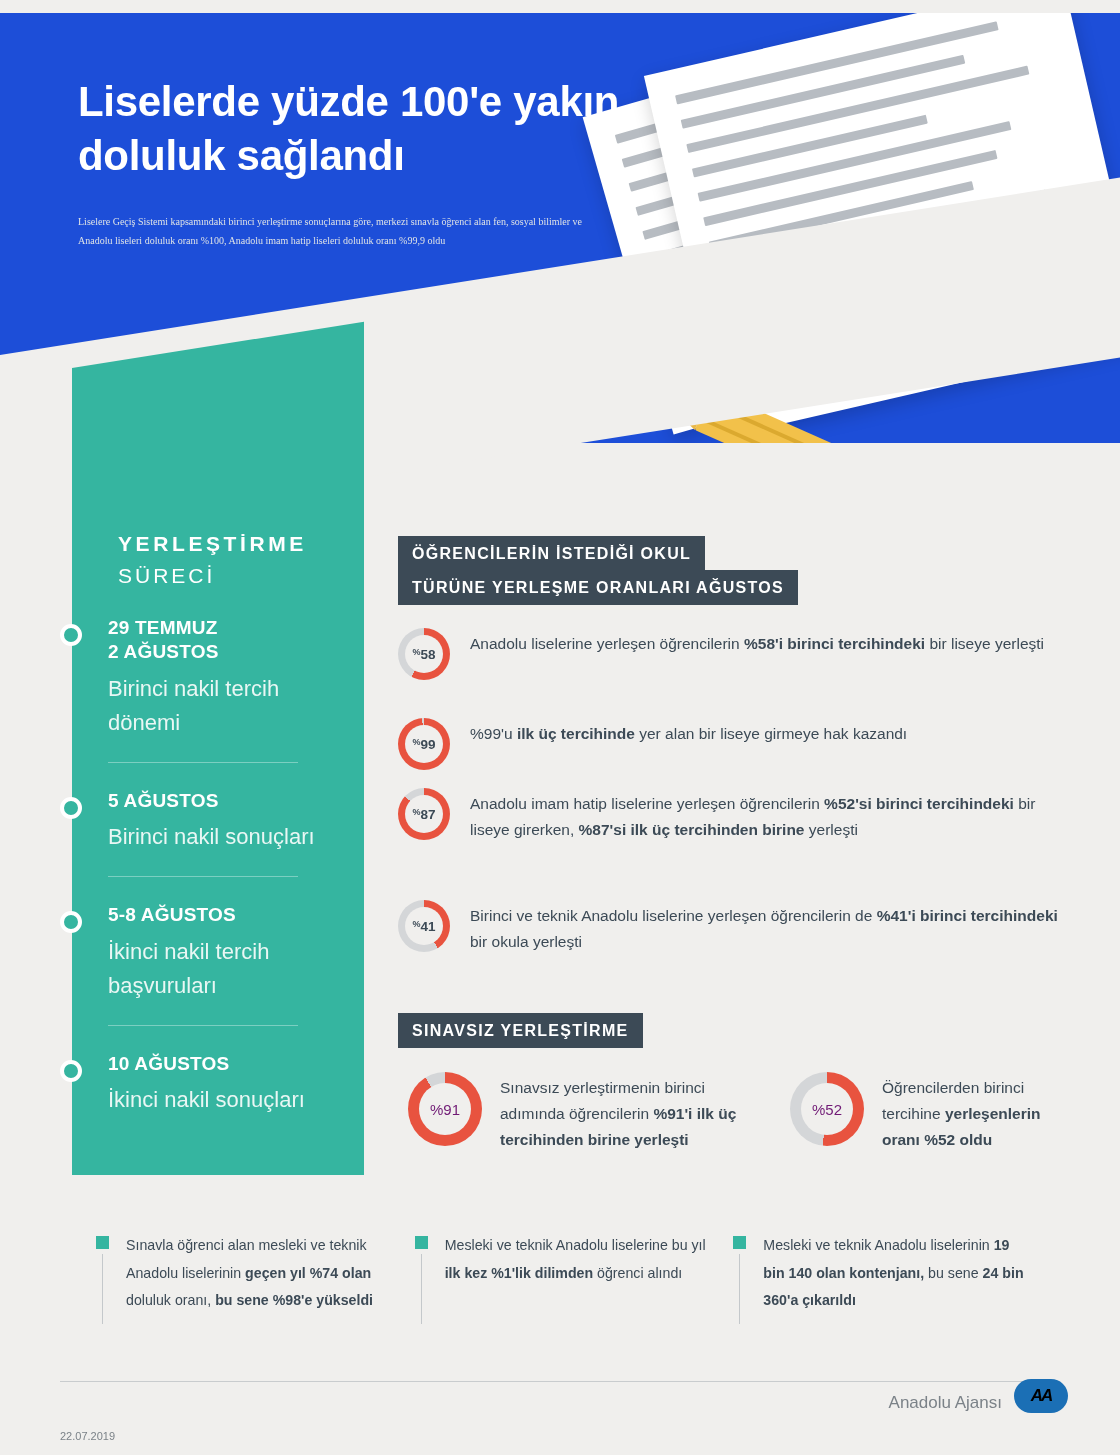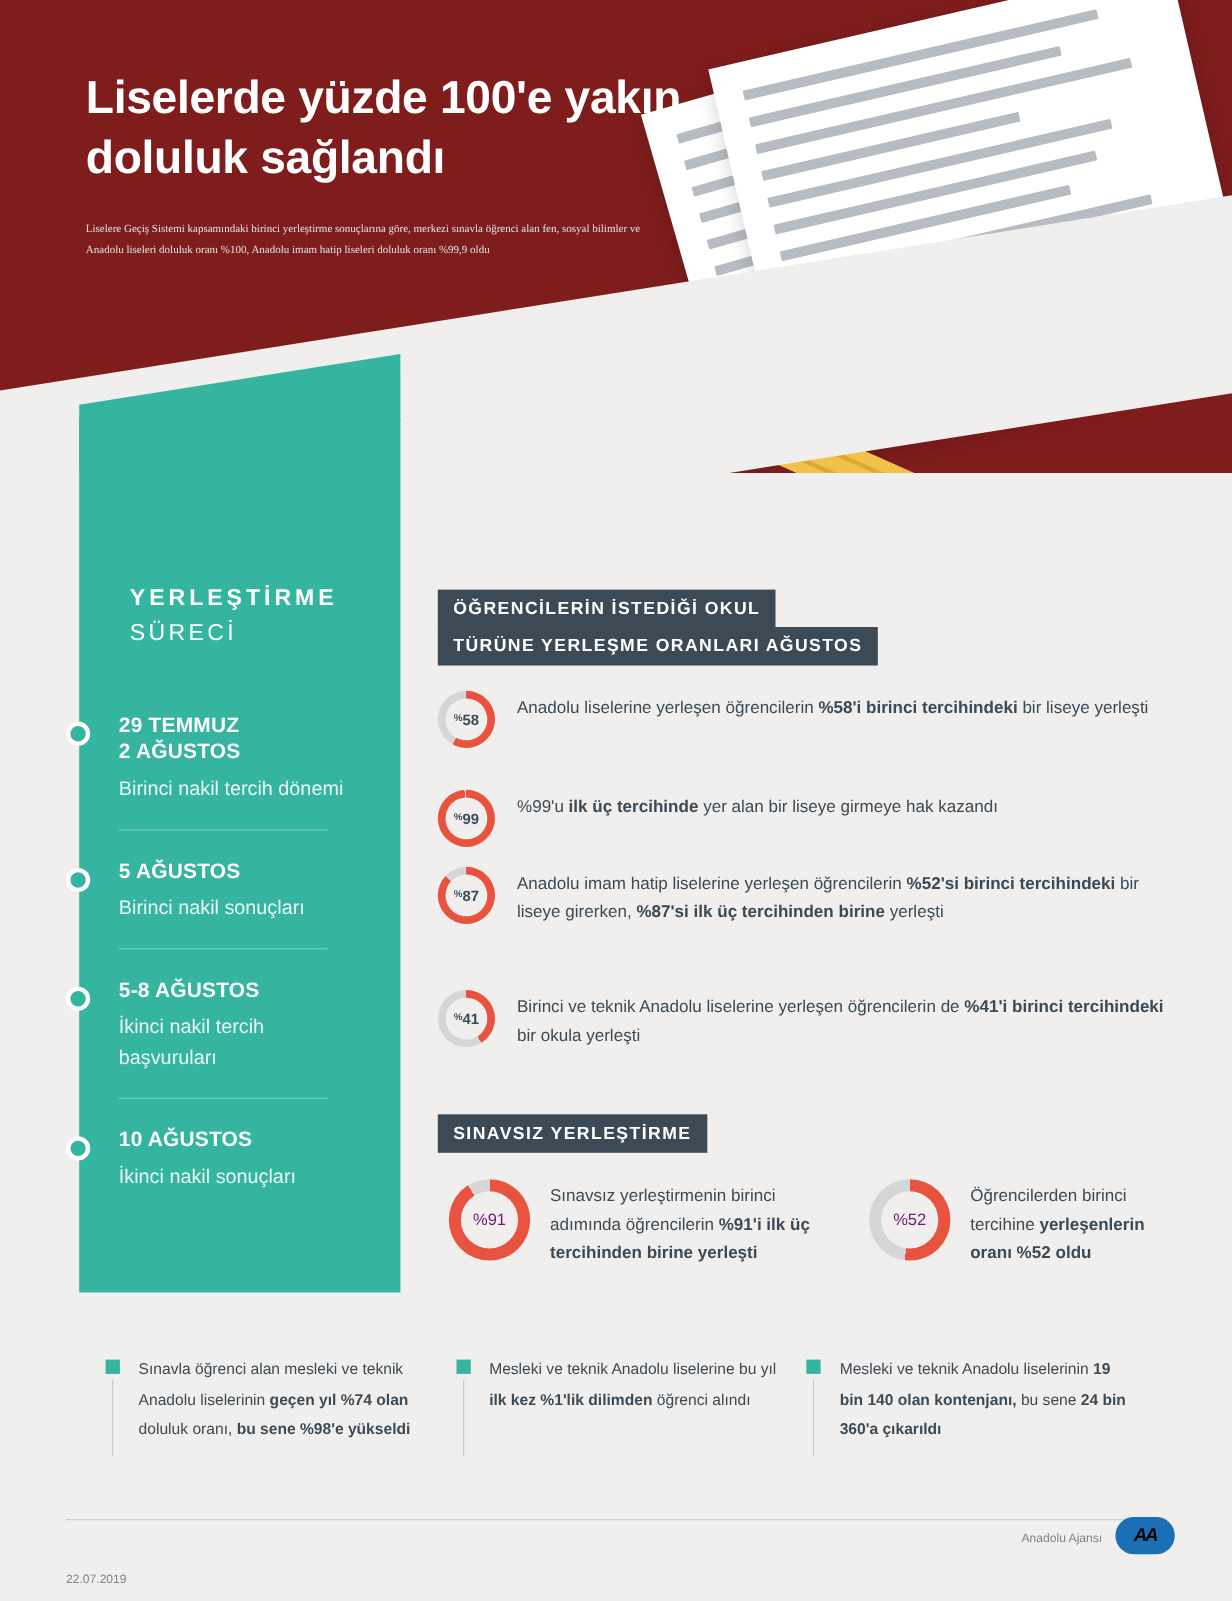--- a/index.html
+++ b/index.html
@@ -7,23 +7,23 @@
   body {
     font-family: "Liberation Sans", sans-serif;
     background: #f0efed;
     position: relative;
     overflow: hidden;
   }
 
   
   .header {
     position: absolute;
-    left: 0; top: 0;
+    left: 0; top: 13px;
     width: 1120px; height: 430px;
-    background: #7f1d1d;
+    background: #1d4ed8;
     overflow: hidden;
     padding-left: 12px;
   }
   .header-title {
     position: absolute;
     left: 78px; top: 62px;
     width: 600px;
     color: #ffffff;
     font-size: 42px;
     font-weight: bold;
@@ -125,41 +125,41 @@
     left: 106px; top: 528px;
     color: #ffffff;
     font-size: 21px;
     font-weight: bold;
     letter-spacing: 3.6px;
     line-height: 1.5;
     margin-left: 12px;
   }
   .panel-title .line2 { font-weight: normal; letter-spacing: 3px; }
 
-  .timeline { position: absolute; left: 72px; top: 610px; width: 292px; margin-top: 32px; }
+  .timeline { position: absolute; left: 72px; top: 610px; width: 292px; }
   .tl-item { position: relative; padding: 0 30px 0 36px; }
   .tl-dot {
     position: absolute;
     left: -12px; top: 14px;
     width: 22px; height: 22px;
     border-radius: 50%;
     background: #35b5a0;
     border: 4px solid #ffffff;
   }
   .tl-date {
     color: #ffffff;
     font-size: 19px;
     font-weight: bold;
     line-height: 1.28;
     padding-top: 6px;
     letter-spacing: 0.2px;
   }
   .tl-desc {
     color: #e9f7f4;
-    font-size: 18px;
+    font-size: 22px;
     line-height: 1.55;
     margin-top: 7px;
   }
   .tl-rule {
     height: 1px;
     background: rgba(255,255,255,0.35);
     margin: 22px 0 20px 36px;
     width: 190px;
   }
 
@@ -275,21 +275,21 @@
   .footer-date {
     position: absolute;
     left: 60px; top: 1430px;
     color: #7b8288;
     font-size: 11px;
   }
   .footer-agency {
     position: absolute;
     right: 118px; top: 1393px;
     color: #7b8288;
-    font-size: 11px;
+    font-size: 17px;
   }
   .logo {
     position: absolute;
     right: 52px; top: 1379px;
     width: 54px; height: 34px;
     border-radius: 17px;
     background: #1b6fb5;
     color: #000000;
     font-size: 17px;
     font-weight: bold;

